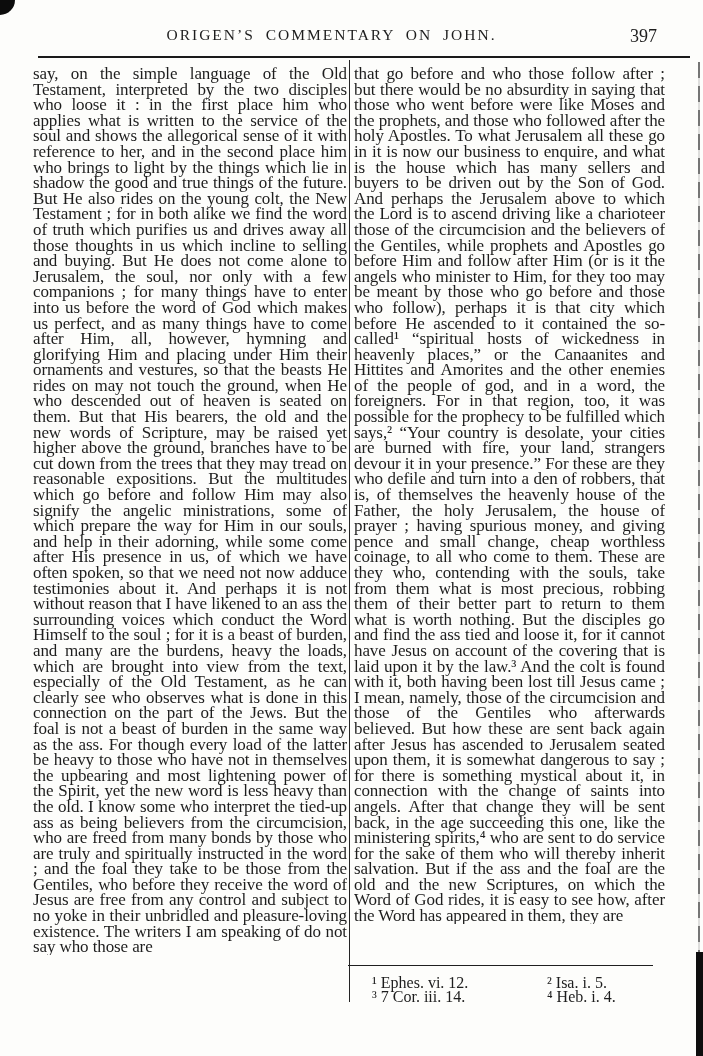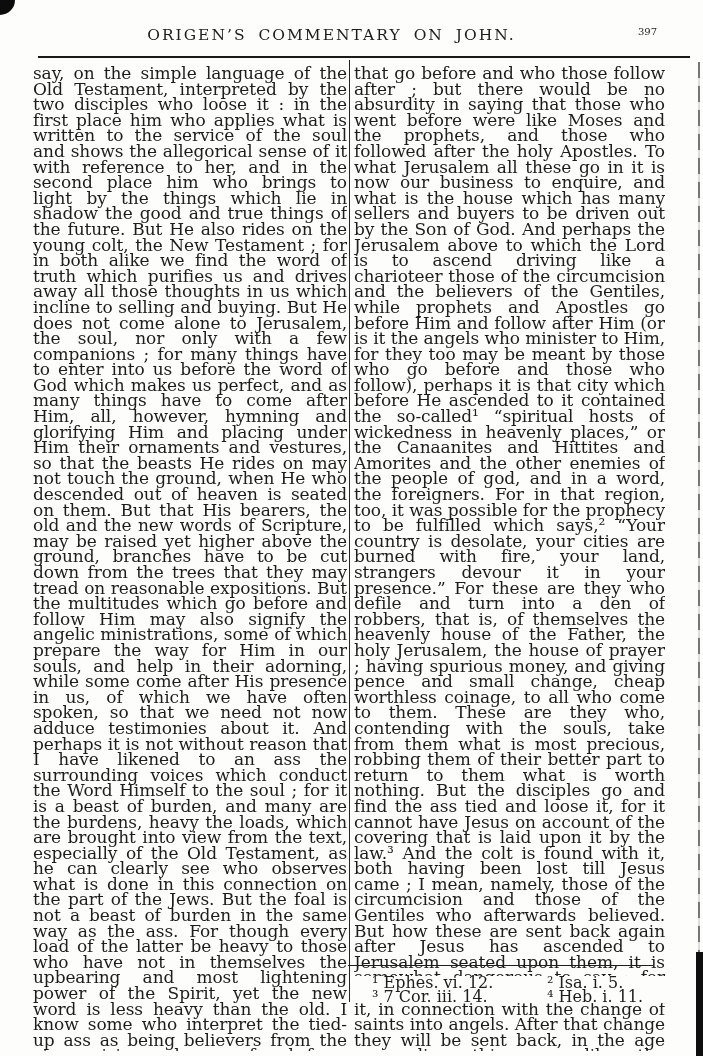--- a/index.html
+++ b/index.html
@@ -7,20 +7,21 @@
     width: 703px; height: 1056px;
     background: #ffffff;
     font-family: "DejaVu Serif", serif;
     position: relative;
     overflow: hidden;
   }
   .page {
     position: absolute; inset: 0;
     background: #fdfdfb;
     color: #1d1d1d;
+    font-family: Liberation Serif, serif;
   }
 
   
   .corner-blot {
     position: absolute; top: 0; left: 0;
     width: 15px; height: 15px;
     background: #0c0c0c;
     border-bottom-right-radius: 100% 100%;
   }
   .edge-thin {
@@ -37,21 +38,21 @@
 
   
   .running-title {
     position: absolute; top: 26px; left: 60px; right: 100px;
     text-align: center;
     font-size: 15.5px; letter-spacing: 2px; word-spacing: 5px;
     white-space: nowrap;
   }
   .page-number {
     position: absolute; top: 26px; right: 46px;
-    font-size: 10px;
+    font-size: 18px;
   }
   .header-rule {
     position: absolute; top: 56px; left: 38px;
     width: 652px; height: 2px;
     background: #1a1a1a;
   }
 
   
   .column {
     position: absolute; top: 66px;
@@ -108,17 +109,17 @@
 
   <div class="footnote-rule"></div>
 
   <div class="footnote-block">
     <div class="fn-col-1">
       <div class="footnote">¹ Ephes. vi. 12.</div>
       <div class="footnote">³ 7 Cor. iii. 14.</div>
     </div>
     <div class="fn-col-2">
       <div class="footnote">² Isa. i. 5.</div>
-      <div class="footnote">⁴ Heb. i. 11.</div>
+      <div class="footnote">⁴ Heb. i. 4.</div>
     </div>
   </div>
 
 </div>
 
 </body></html>

